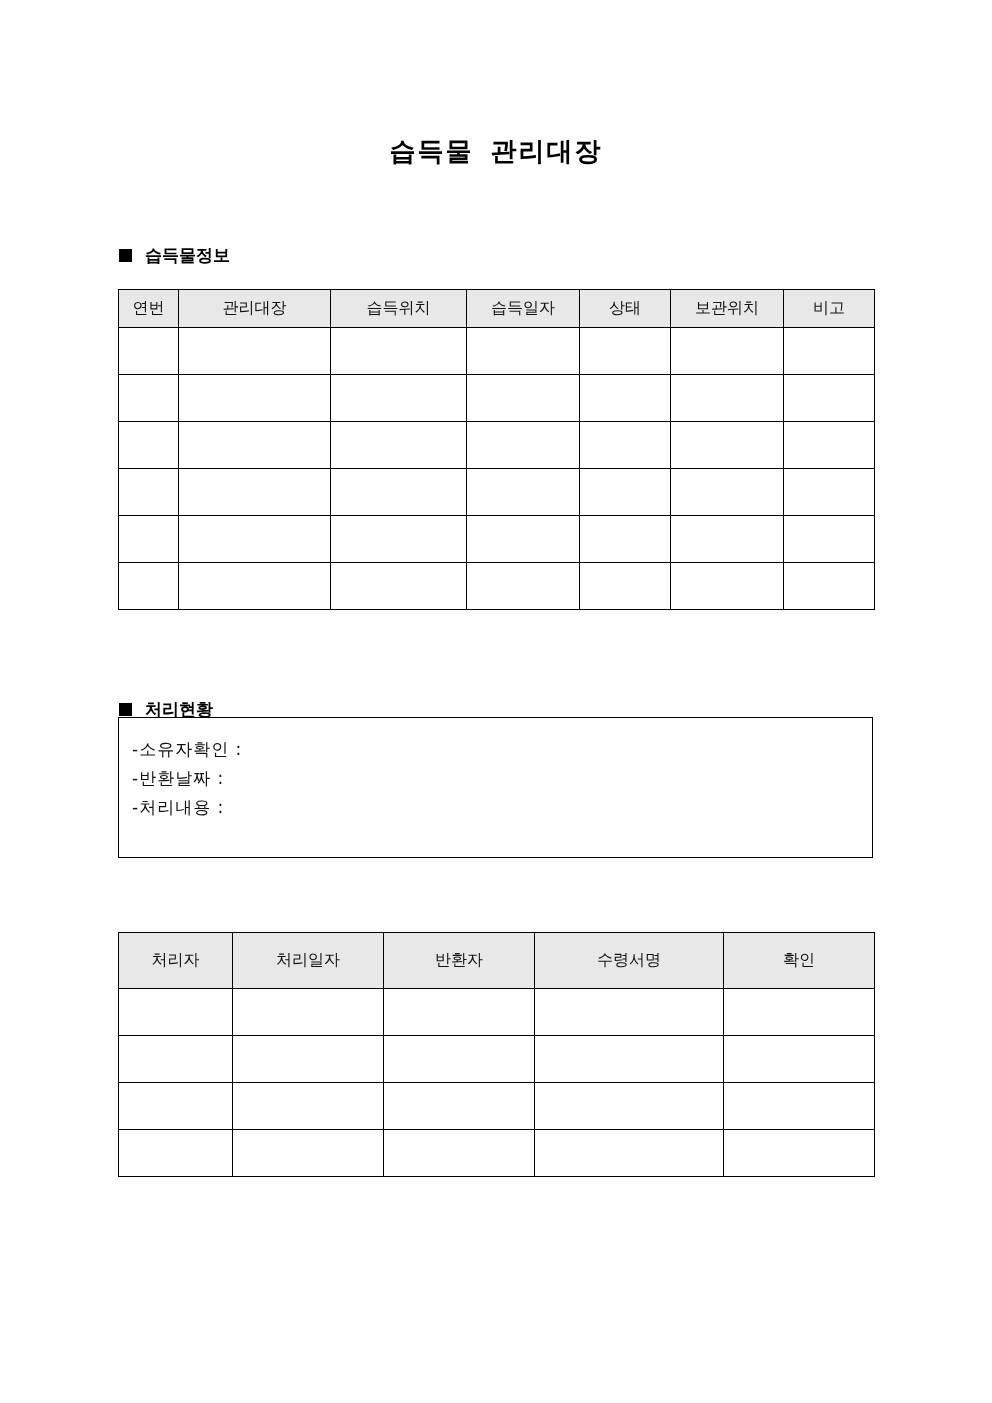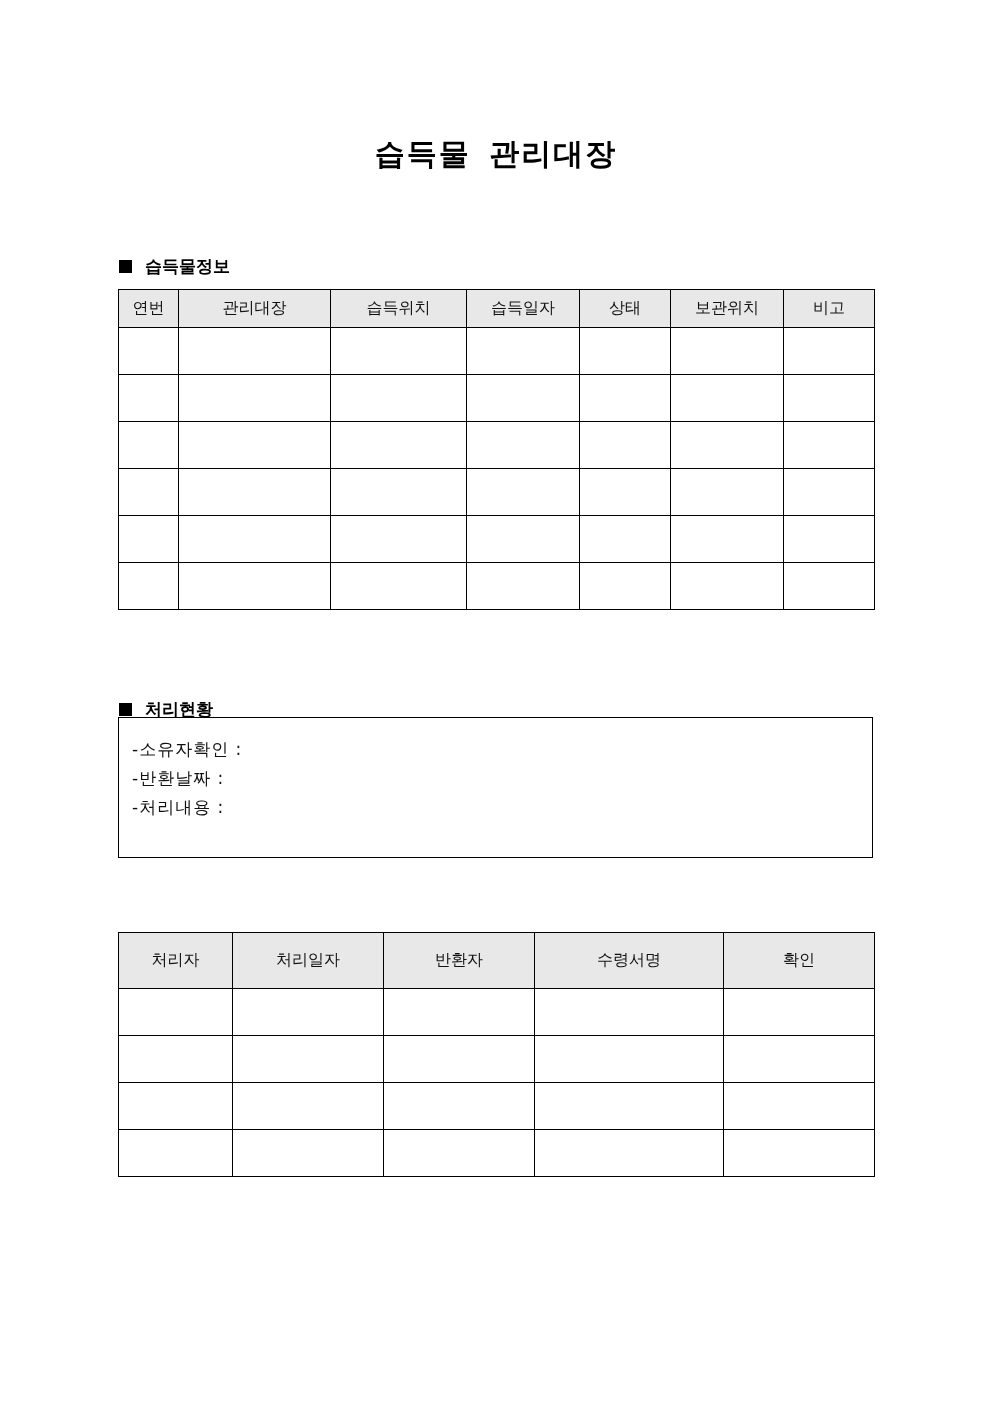--- a/index.html
+++ b/index.html
@@ -1,31 +1,31 @@
 <!DOCTYPE html>
 <html><head>
   <meta charset="utf-8">
   <style>
     html, body { margin: 0; padding: 0; background: #ffffff; }
     body { width: 992px; height: 1403px; position: relative; font-family: "DejaVu Sans", "Liberation Sans", sans-serif; color: #000; }
-    .title { position: absolute; top: 134px; left: 0; width: 992px; text-align: center; font-size: 30px; font-weight: bold; letter-spacing: 2px; word-spacing: 6px; }
+    .title { position: absolute; top: 134px; left: 0; width: 992px; text-align: center; font-size: 26px; font-weight: bold; letter-spacing: 2px; word-spacing: 6px; }
     .section-head { position: absolute; left: 119px; font-size: 17px; font-weight: bold; display: flex; align-items: center; }
     .section-head .sq { display: inline-block; width: 13px; height: 13px; background: #000; margin-right: 13px; }
     table.grid { position: absolute; left: 118px; border-collapse: collapse; table-layout: fixed; }
     table.grid th, table.grid td { border: 1.3px solid #000; padding: 0; text-align: center; vertical-align: middle; }
     table.grid th { background: #e8e8e8; font-weight: normal; font-size: 16px; color: #111; }
     .box { position: absolute; left: 118px; top: 717px; width: 755px; height: 141px; border: 1.3px solid #000; box-sizing: border-box; }
     .box .line { position: absolute; left: 13px; font-size: 17px; color: #111; letter-spacing: 1px; }
   </style>
 </head>
 <body>
 
 <div class="title">습득물 관리대장</div>
 
-<div class="section-head" style="top:255px;">
+<div class="section-head" style="top:244px;">
   <span class="sq"></span>
   <span>습득물정보</span>
 </div>
 
 <table class="grid" style="top:289px; width:756px;">
   <colgroup>
     <col style="width:60px">
       <col style="width:152px">
       <col style="width:136px">
       <col style="width:113px">

